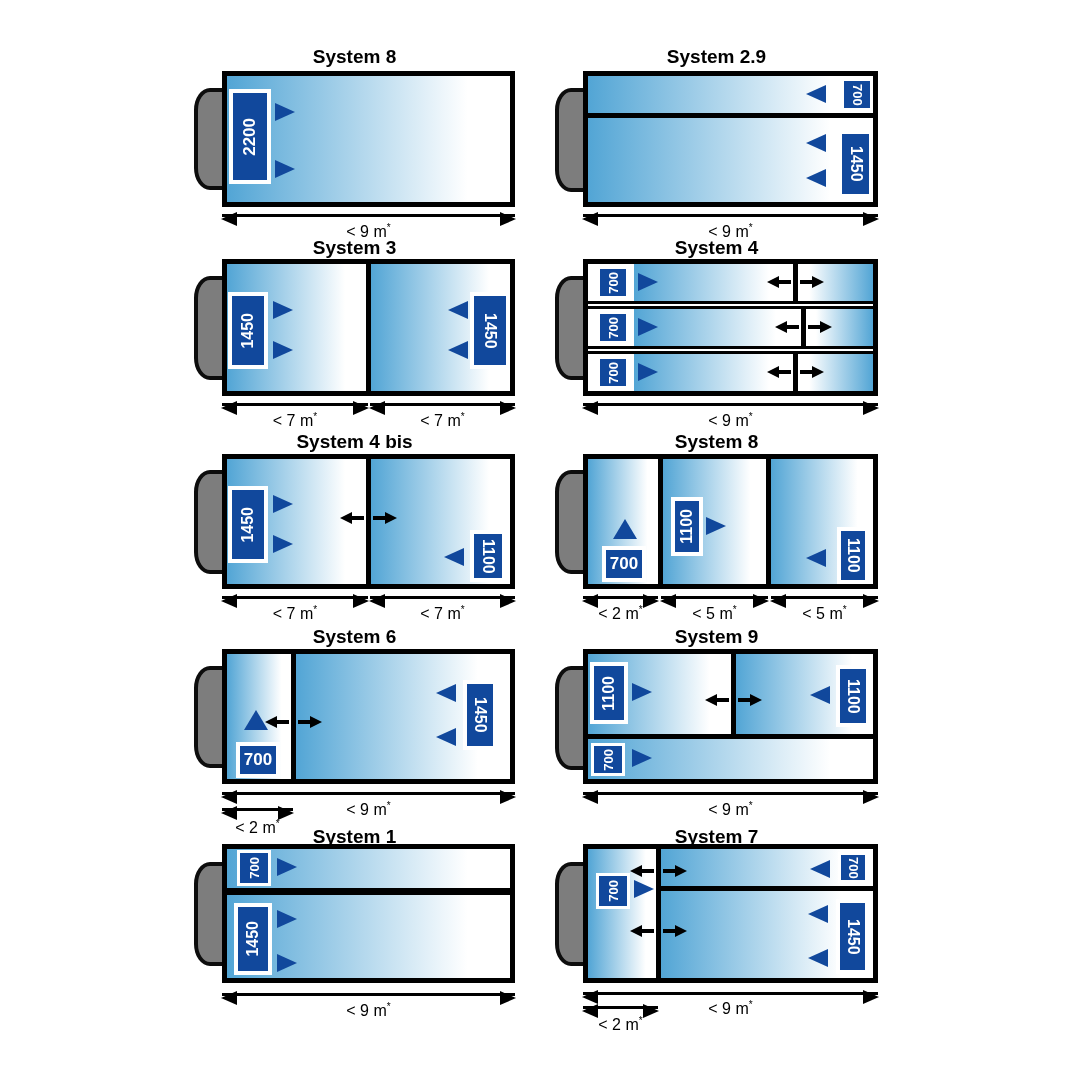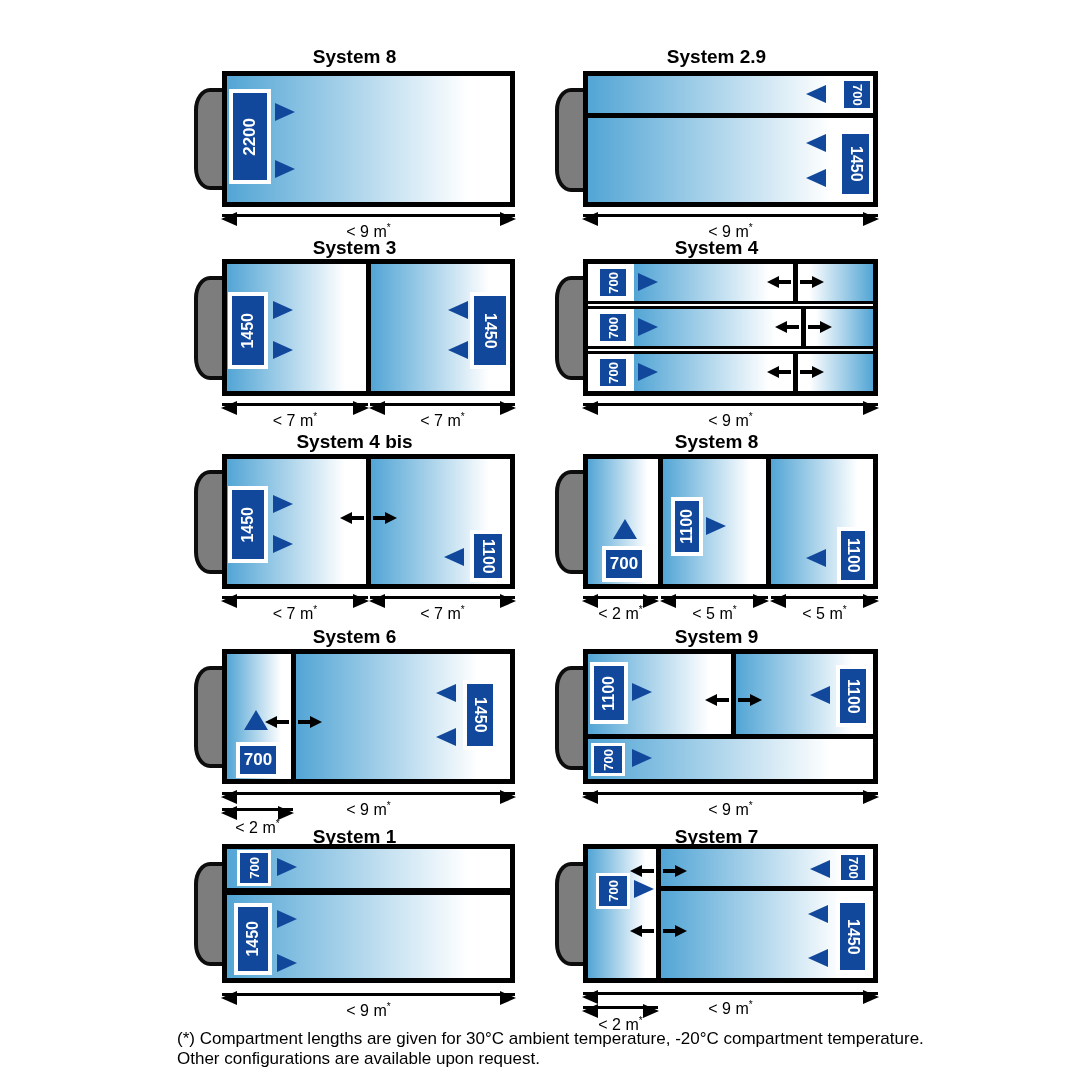--- a/index.html
+++ b/index.html
@@ -311,18 +311,14 @@
         </div>
       <div class="tri-l" style="left:220px;top:56px"></div>
       <div class="tri-l" style="left:220px;top:100px"></div>
     </div>
     <div class="dim" style="left:583px;top:992px;width:295px"></div>
     <div class="dim-label" style="left:583px;top:997px;width:295px"><span>&lt; 9 m</span><sup>*</sup></div>
     <div class="dim" style="left:583px;top:1006px;width:75px"></div>
     <div class="dim-label" style="left:583px;top:1013px;width:75px"><span>&lt; 2 m</span><sup>*</sup></div>
   </div>
 
-  <div class="footnote">
-    <div>(*) Compartment lengths are given for 30°C ambient temperature, -20°C compartment temperature.</div>
-    <div>Other configurations are available upon request.</div>
-  </div>
 
 </div>
 
 </body></html>

